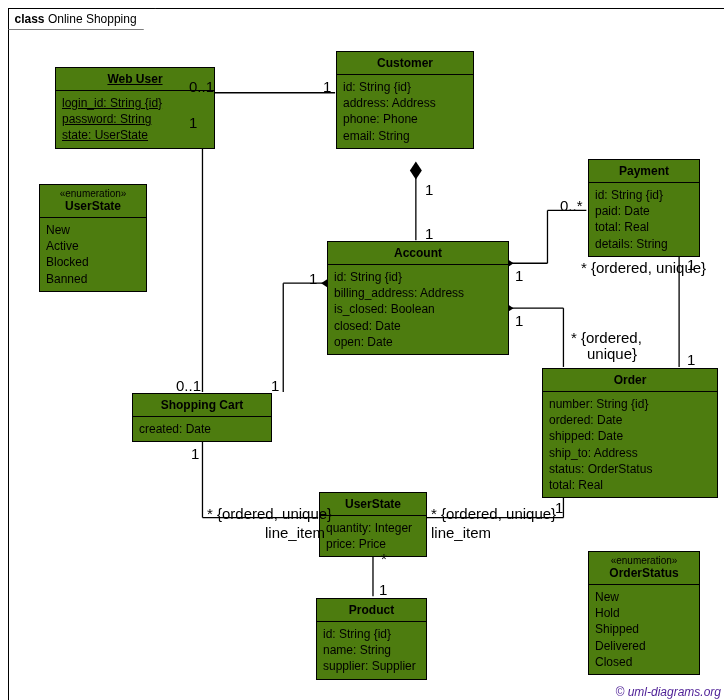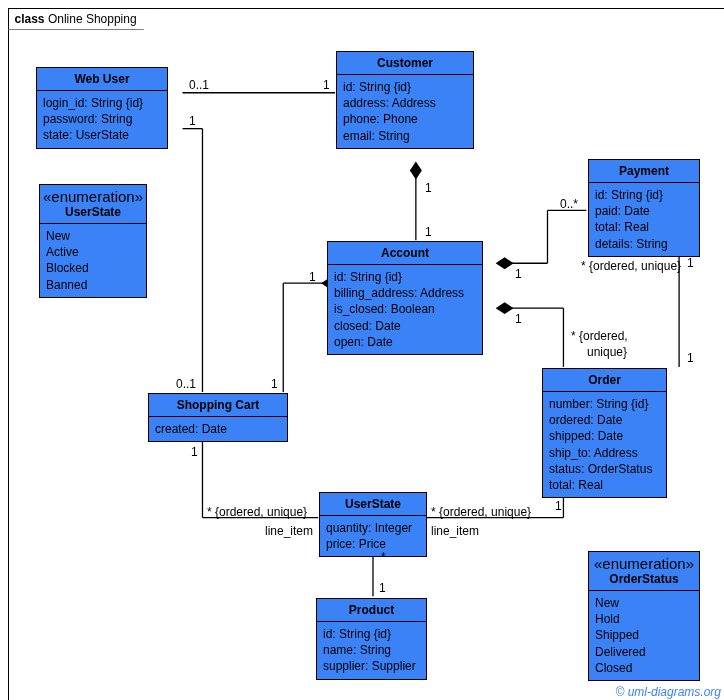--- a/index.html
+++ b/index.html
@@ -24,51 +24,51 @@
     border: 1.5px solid #000;
     padding: 3px 18px 3px 6px;
     font-size: 12px;
     clip-path: polygon(0 0, 100% 0, calc(100% - 12px) 100%, 0 100%);
     background: #fff;
   }
   .frame-header b { font-weight: bold; }
   .class-box {
     position: absolute;
     border: 1.5px solid #000;
-    background: #3b82f6;
+    background: #4d7c0f;
     box-sizing: border-box;
   }
   .class-title {
     border-bottom: 1.5px solid #000;
     text-align: center;
     font-weight: bold;
     padding: 4px 6px;
   }
   .class-stereo {
     text-align: center;
-    font-size: 15px;
+    font-size: 10px;
     padding-top: 3px;
   }
   .class-body {
     padding: 4px 6px;
     line-height: 1.35;
     white-space: nowrap;
   }
   .label {
     position: absolute;
-    font-size: 12px;
+    font-size: 15px;
     white-space: nowrap;
     background: transparent;
     text-align: right;
   }
   .credit {
     position: absolute;
     right: 6px;
     bottom: 4px;
-    color: #3b82f6;
+    color: #4c1d95;
     font-style: italic;
     font-size: 12px;
   }
   svg.connectors {
     position: absolute;
     top: 0; left: 0;
     width: 100%; height: 100%;
     pointer-events: none;
   }
 </style>
@@ -111,21 +111,21 @@
 
     <line x1="194" y1="432" x2="194" y2="510" stroke="#000" stroke-width="1.3"></line>
     <line x1="194" y1="510" x2="310" y2="510" stroke="#000" stroke-width="1.3"></line>
 
     <line x1="556" y1="489" x2="556" y2="510" stroke="#000" stroke-width="1.3"></line>
     <line x1="556" y1="510" x2="418" y2="510" stroke="#000" stroke-width="1.3"></line>
 
     <line x1="365" y1="539" x2="365" y2="589" stroke="#000" stroke-width="1.3"></line>
   </svg>
 
-  <div class="class-box" style="left:27px; top:58px; width:132px;">
+  <div class="class-box" style="left:46px; top:58px; width:160px;text-decoration:underline;">
     <div class="class-title">Web User</div>
     <div class="class-body">
       <div>login_id: String {id}</div>
       <div>password: String</div>
       <div>state: UserState</div>
     </div>
   </div>
 
   <div class="class-box" style="left:327px; top:42px; width:138px;">
     <div class="class-title">Customer</div>
@@ -153,39 +153,39 @@
       <div class="class-title" style="border:none; padding-top:0;">UserState</div>
     </div>
     <div class="class-body">
       <div>New</div>
       <div>Active</div>
       <div>Blocked</div>
       <div>Banned</div>
     </div>
   </div>
 
-  <div class="class-box" style="left:318px; top:232px; width:156px;">
+  <div class="class-box" style="left:318px; top:232px; width:182px;">
     <div class="class-title">Account</div>
     <div class="class-body">
       <div>id: String {id}</div>
       <div>billing_address: Address</div>
       <div>is_closed: Boolean</div>
       <div>closed: Date</div>
       <div>open: Date</div>
     </div>
   </div>
 
-  <div class="class-box" style="left:139px; top:384px; width:140px;">
+  <div class="class-box" style="left:123px; top:384px; width:140px;">
     <div class="class-title">Shopping Cart</div>
     <div class="class-body">
       <div>created: Date</div>
     </div>
   </div>
 
-  <div class="class-box" style="left:533px; top:359px; width:125px;">
+  <div class="class-box" style="left:533px; top:359px; width:176px;">
     <div class="class-title">Order</div>
     <div class="class-body">
       <div>number: String {id}</div>
       <div>ordered: Date</div>
       <div>shipped: Date</div>
       <div>ship_to: Address</div>
       <div>status: OrderStatus</div>
       <div>total: Real</div>
     </div>
   </div>

